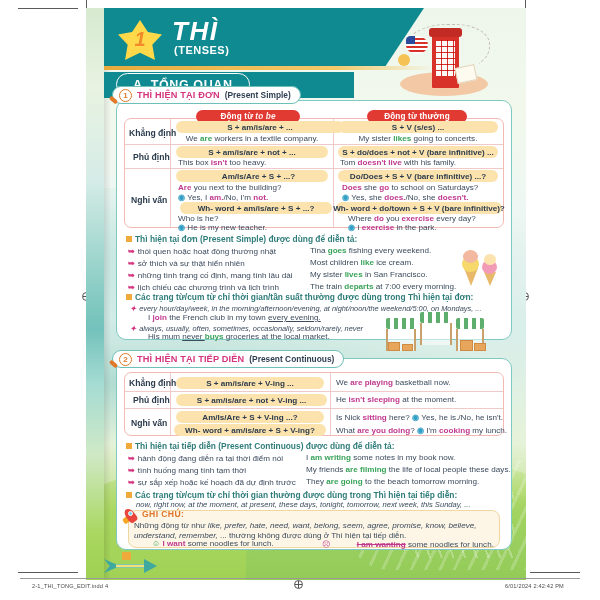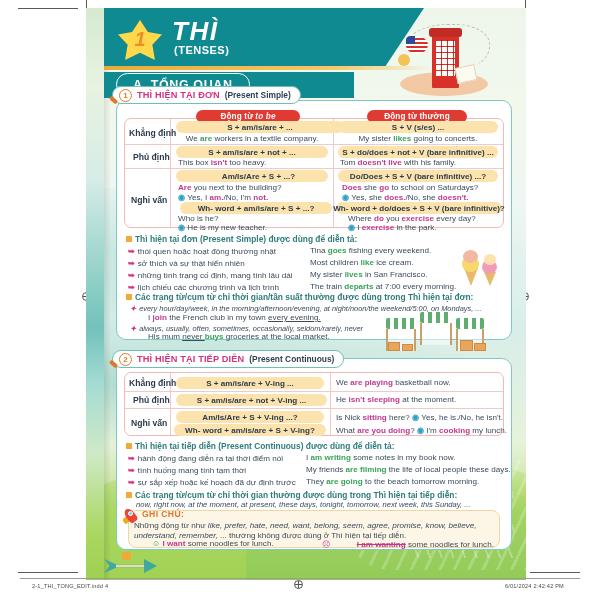--- a/index.html
+++ b/index.html
@@ -443,21 +443,21 @@
     <span class="ans">◉ </span><span>He is my new teacher.</span>
   </div>
 
   <div class="formula" style="left:338px; top:170px; width:160px;">Do/Does + S + V (bare infinitive) ...?</div>
   <div class="example" style="left:342px; top:183px;">
     <span class="hl-p">Does</span><span> she </span><span class="hl-p">go</span><span> to school on Saturdays?</span>
   </div>
   <div class="example" style="left:342px; top:192px;">
     <span class="ans">◉ </span><span>Yes, she </span><span class="hl-p">does.</span><span>/No, she </span><span class="hl-p">doesn't.</span>
   </div>
-  <div class="formula" style="left:336px; top:202px; width:166px;">Wh- word + do/does + S + V (bare infinitive)?</div>
+  <div class="formula" style="left:336px; top:202px; width:166px;">Wh- word + do/town + S + V (bare infinitive)?</div>
   <div class="example" style="left:348px; top:214px;">
     <span>Where </span><span class="hl-p">do</span><span> you </span><span class="hl-p">exercise</span><span> every day?</span>
   </div>
   <div class="example" style="left:348px; top:222px;">
     <span class="ans">◉ </span><span>I </span><span class="hl-p">exercise</span><span> in the park.</span>
   </div>
 
   <div class="note-head" style="left:126px; top:234px;">
     <span class="sq"></span><span>Thì hiện tại đơn (Present Simple) được dùng để diễn tả:</span>
   </div>

